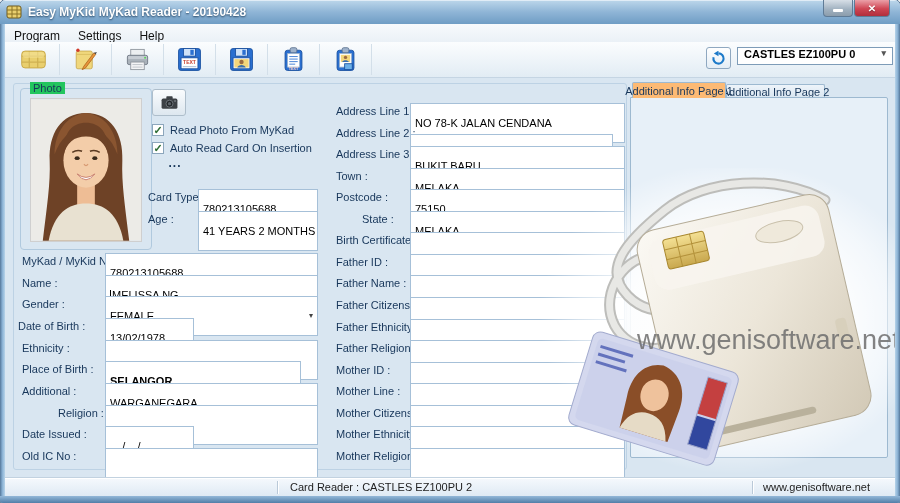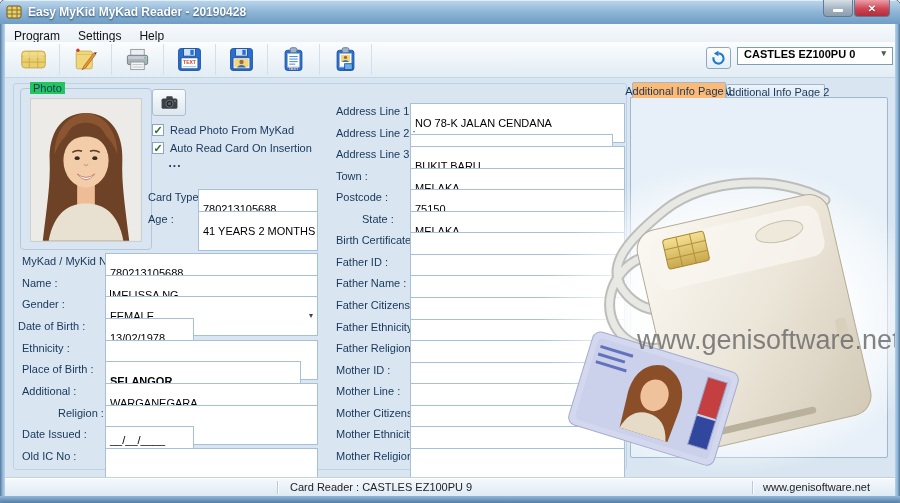--- a/index.html
+++ b/index.html
@@ -317,21 +317,21 @@
       </div>
       <div class="flabel" style="left: 22px; top: 385px;">Additional :</div>
       <div class="finput" style="left: 105px; top: 383px; width: 213px;">
         <span>WARGANEGARA</span>
       </div>
       <div class="flabel" style="left: 22px; top: 407px; margin-left: 36px;">Religion :</div>
       <div class="finput" style="left: 105px; top: 405px; width: 213px;">
         <span></span>
       </div>
       <div class="flabel" style="left: 22px; top: 428px;">Date Issued :</div>
-      <div class="finput" style="left: 105px; top: 426px; width: 89px; align-items: flex-end;">
+      <div class="finput" style="left: 105px; top: 426px; width: 89px;">
         <span>__/__/____</span>
       </div>
       <div class="flabel" style="left: 22px; top: 450px;">Old IC No :</div>
       <div class="finput" style="left: 105px; top: 448px; width: 213px;">
         <span></span>
       </div>
       <div class="flabel" style="left: 336px; top: 105px;">Address Line 1 :</div>
       <div class="finput" style="left: 410px; top: 103px; width: 215px;">
         <span>NO 78-K JALAN CENDANA</span>
       </div>
@@ -446,18 +446,18 @@
       </g>
       <rect x="122" y="12" width="20" height="38" fill="#c44040"></rect>
       <rect x="122" y="52" width="20" height="30" fill="#31479e"></rect>
       <rect x="122" y="12" width="20" height="70" fill="none" stroke="#9aa2c8"></rect>
     </g>
     <text x="97" y="181" font-size="27" fill="#6e6e6e" opacity="0.85" style="font-family:'Liberation Sans',sans-serif">www.genisoftware.net</text>
   </svg>
 
   <div class="statusbar">
     <div class="sb-sep" style="left:272px"></div>
-    <span class="sb-text" style="left:285px">Card Reader : CASTLES EZ100PU 9</span>
+    <span class="sb-text" style="left:285px">Card Reader : CASTLES EZ100PU 2</span>
     <div class="sb-sep" style="left:747px"></div>
     <span class="sb-text" style="left:758px">www.genisoftware.net</span>
   </div>
   <div class="bottom-edge"></div>
 </div>
 
 </body></html>

